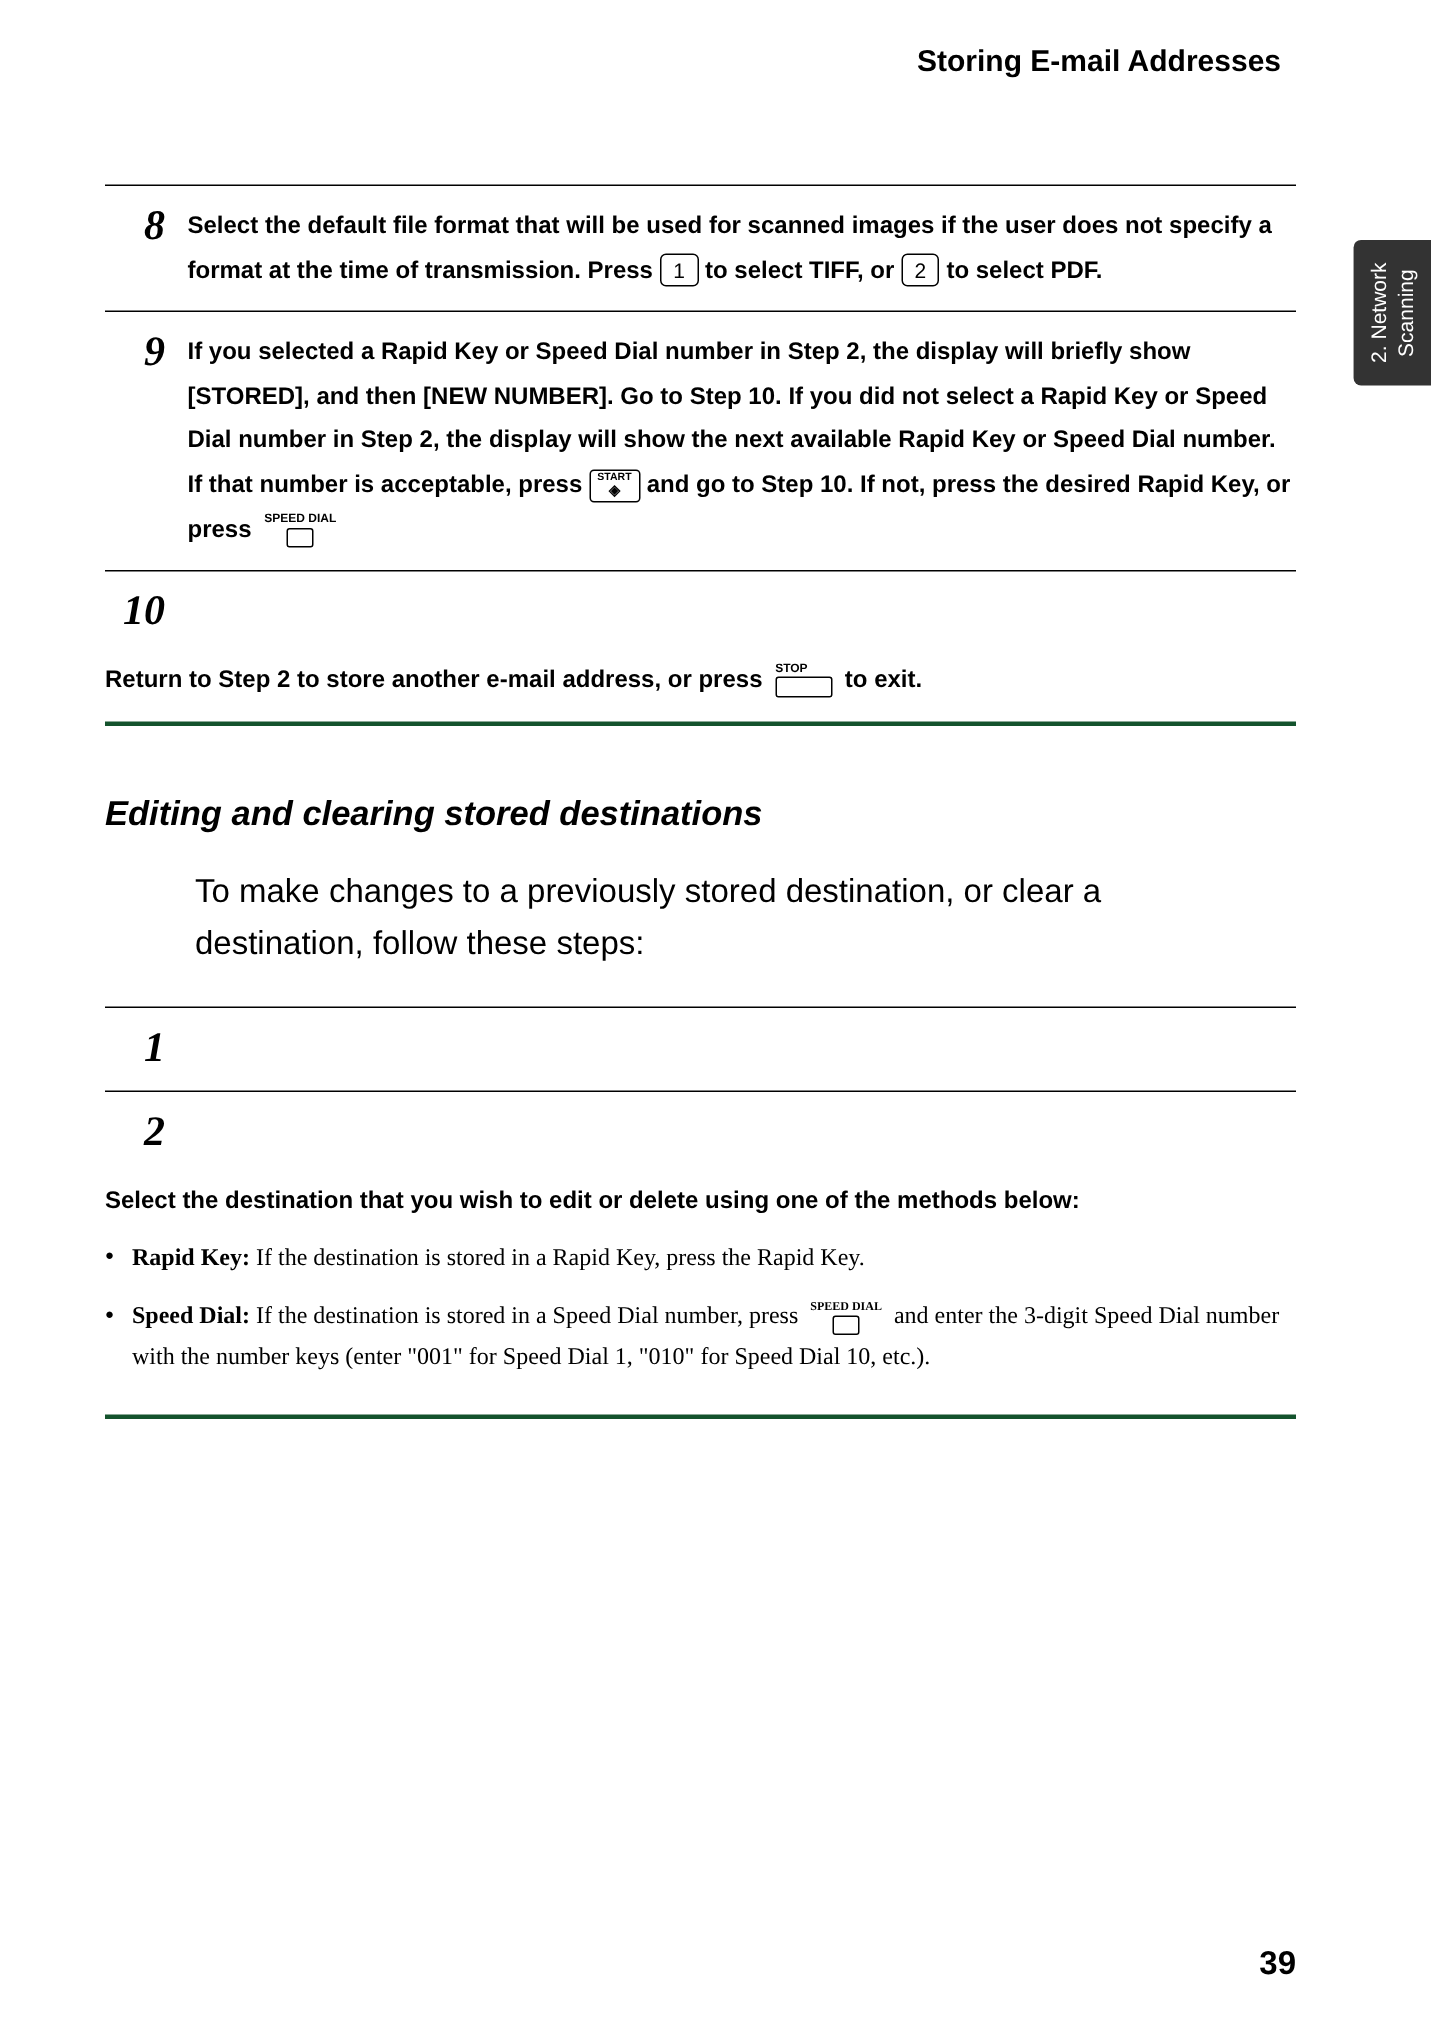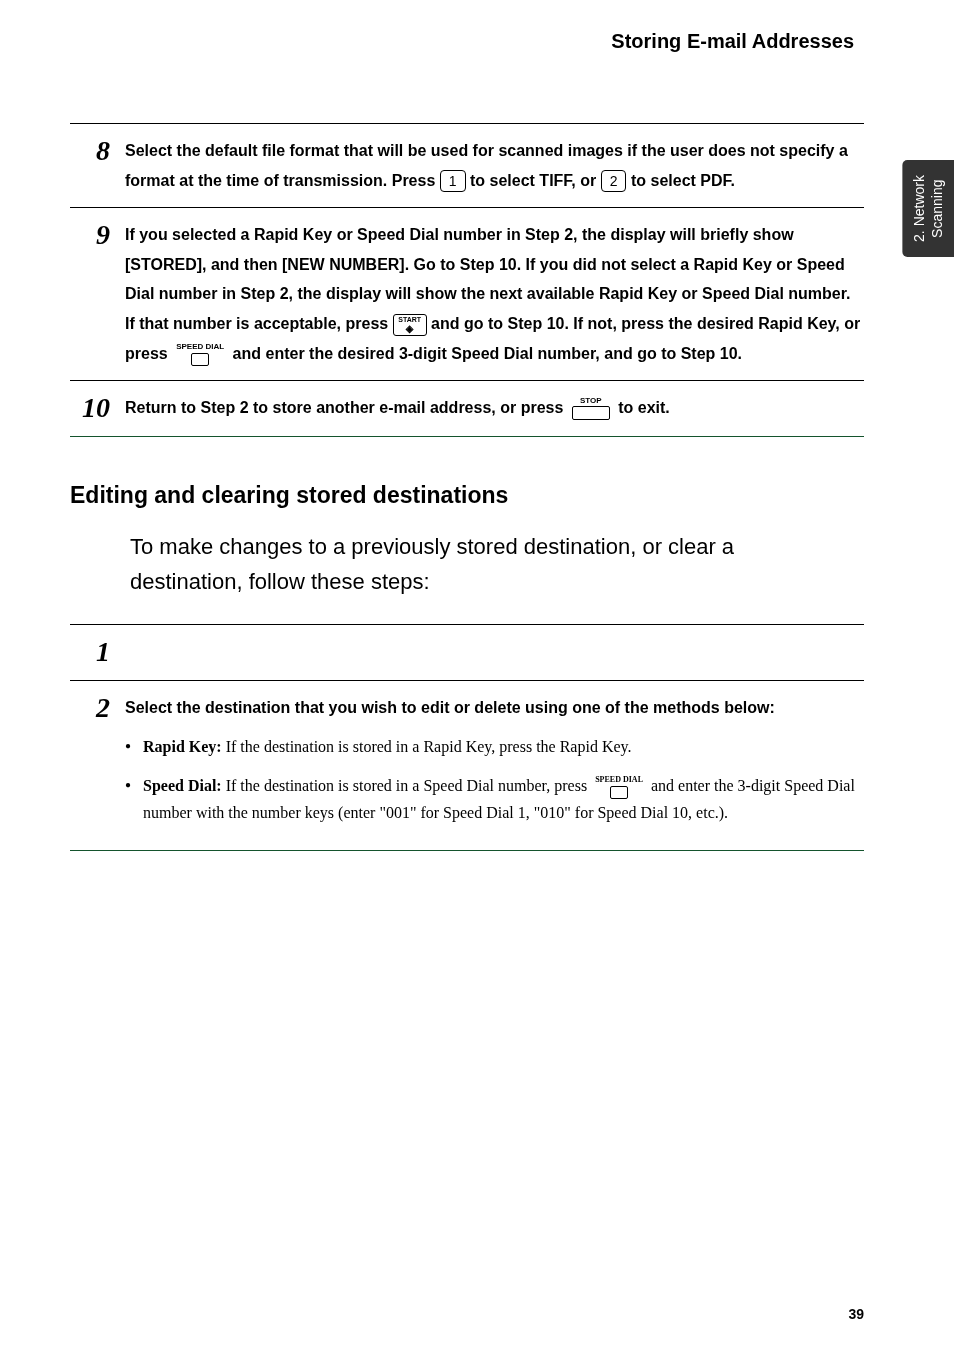--- a/index.html
+++ b/index.html
@@ -128,21 +128,21 @@
     
     .start-key-symbol {
       font-size: 10px;
       display: block;
       line-height: 1;
     }
     
     .stop-key {
       display: inline-block;
       vertical-align: middle;
-      text-align: center;
+      text-align: left;
       margin: 0 4px;
     }
     
     .stop-key-label {
       font-size: 8px;
       font-weight: bold;
       display: block;
       line-height: 1;
     }
     
@@ -179,25 +179,27 @@
       content: "";
       position: absolute;
       left: 4px;
       top: 11px;
       width: 20px;
       height: 1px;
       background: #000;
     }
     
     .step:last-of-type {
-      border-bottom: 1px solid #14532d;
+      border-bottom: 3px solid #14532d;
+      flex-direction: column;
     }
     
     .section-heading {
       font-family: Arial, Helvetica, sans-serif;
+      font-style: italic;
       font-weight: bold;
       font-size: 23px;
       margin-top: 45px;
       margin-bottom: 20px;
     }
     
     .section-intro {
       font-size: 22px;
       line-height: 1.6;
       margin-left: 60px;
@@ -228,21 +230,21 @@
     }
     
     .bullet-list li strong {
       font-weight: bold;
     }
     
     .page-number {
       position: absolute;
       bottom: 30px;
       right: 90px;
-      font-size: 14px;
+      font-size: 22px;
       font-weight: bold;
     }
     
     .steps-border-end {
       border-bottom: 1px solid #000;
     }
   </style>
 </head>
 <body>
 
@@ -272,21 +274,20 @@
       <span>If you  selected a Rapid Key or Speed Dial number in Step 2, the display will briefly show [STORED], and then [NEW NUMBER]. Go to Step 10. If you did not select a Rapid Key or Speed Dial number in Step 2, the display will show the next available Rapid Key or Speed Dial number. If that number is acceptable, press </span>
       <span class="start-key">
         <span class="start-key-label">START</span>
         <span class="start-key-symbol">◈</span>
       </span>
       <span> and go to Step 10. If not, press the desired Rapid Key, or press </span>
       <span class="small-key">
         <span class="small-key-label">SPEED DIAL</span>
         <span class="small-key-box"></span>
       </span>
-      <span> and enter the desired 3-digit Speed Dial number, and go to Step 10.</span>
     </div>
   </div>
 
   <div class="step steps-border-end">
     <div class="step-number">10</div>
     <div class="step-content">
       <span>Return to Step 2 to store another e-mail address, or press </span>
       <span class="stop-key">
         <span class="stop-key-label">STOP</span>
         <span class="stop-key-box"></span>

